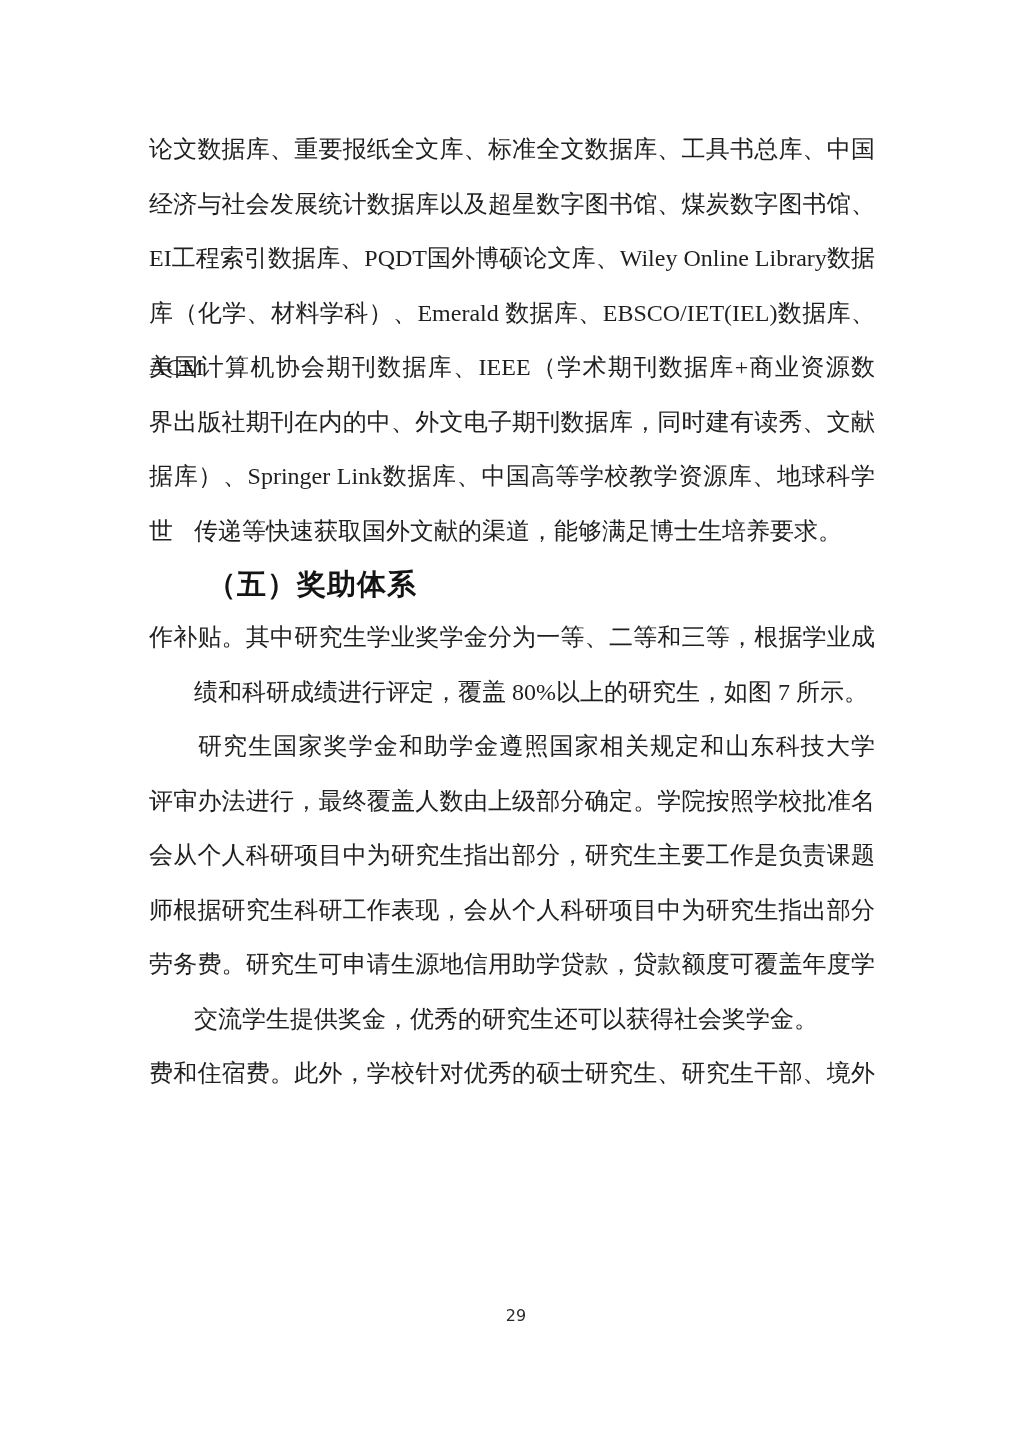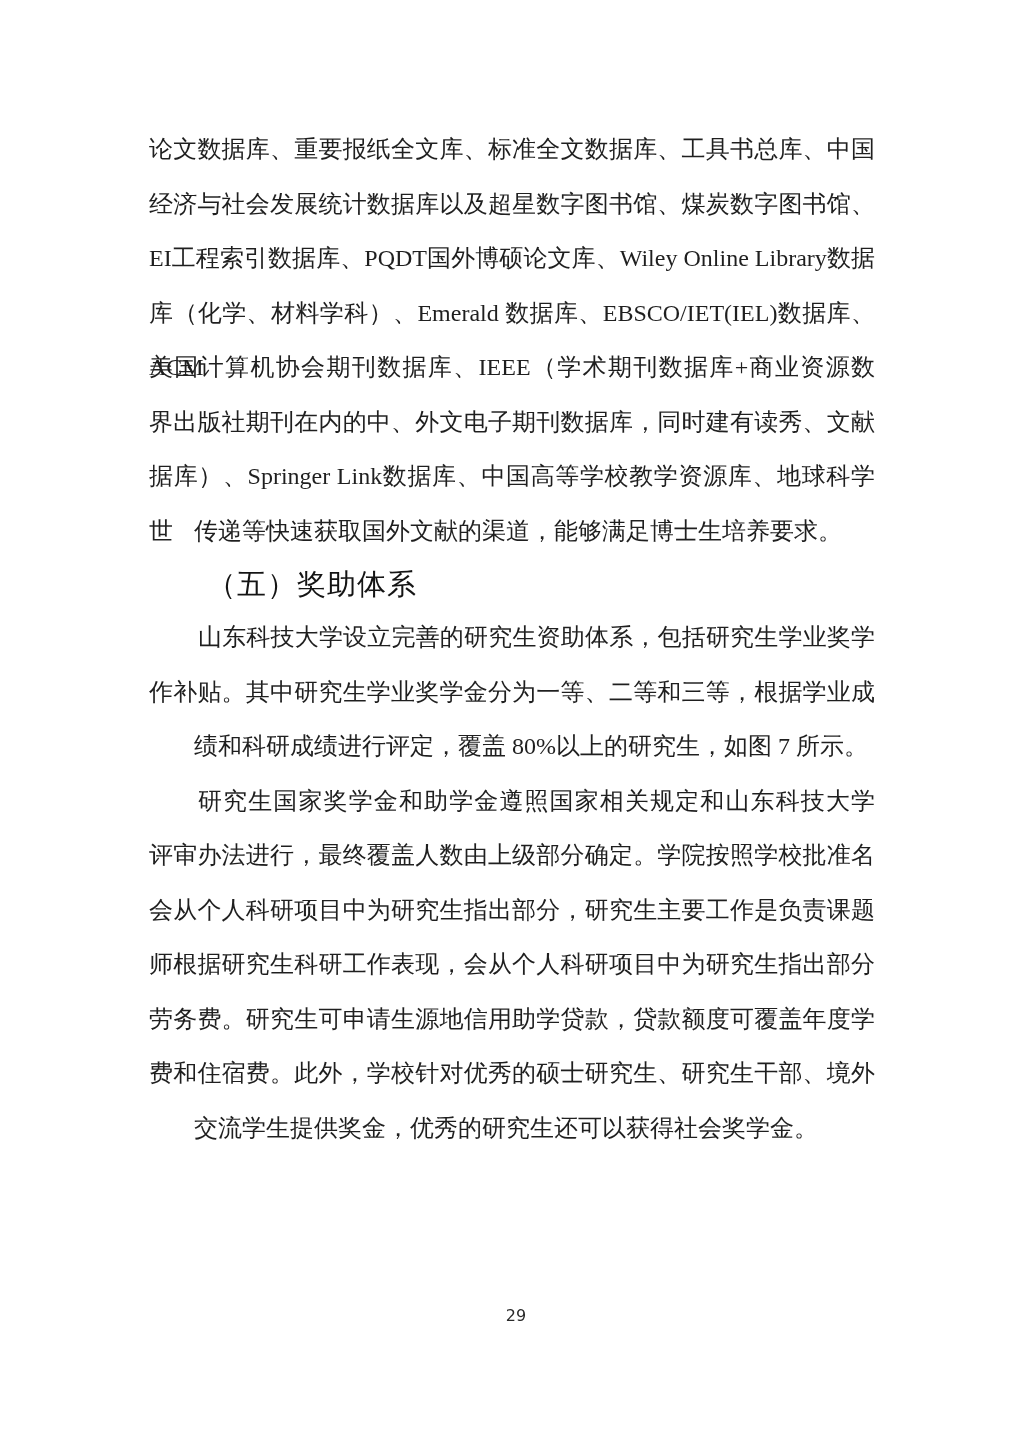--- a/index.html
+++ b/index.html
@@ -43,21 +43,21 @@
     text-align: center;
     text-align-last: left;
     margin-left: 45px;
   }
   
   .indent {
     text-indent: 49px;
   }
   .heading {
     font-family: "Liberation Sans", "DejaVu Sans", sans-serif;
-    font-weight: 400;
+    font-weight: 700;
     font-size: 29px;
     line-height: 52px;
     height: 52px;
     padding-left: 58px;
     color: #141414;
     letter-spacing: 1px;
   }
   .page-number {
     position: absolute;
     top: 1306px;
@@ -82,31 +82,30 @@
       <div class="line j">库（化学、材料学科）、Emerald 数据库、EBSCO/IET(IEL)数据库、ACM</div>
       <div class="line j">美国计算机协会期刊数据库、IEEE（学术期刊数据库+商业资源数</div>
       <div class="line j">界出版社期刊在内的中、外文电子期刊数据库，同时建有读秀、文献</div>
       <div class="line j">据库）、Springer Link数据库、中国高等学校教学资源库、地球科学世</div>
       <div class="line last">传递等快速获取国外文献的渠道，能够满足博士生培养要求。</div>
     </div>
 
     <div class="heading">（五）奖助体系</div>
 
     <div>
-      <div class="line j indent">山东科技大学设立完善的研究生资助体系，包括研究生学业奖学</div>
       <div class="line j">作补贴。其中研究生学业奖学金分为一等、二等和三等，根据学业成</div>
       <div class="line last">绩和科研成绩进行评定，覆盖 80%以上的研究生，如图 7 所示。</div>
     </div>
 
     <div>
       <div class="line j indent">研究生国家奖学金和助学金遵照国家相关规定和山东科技大学</div>
       <div class="line j">评审办法进行，最终覆盖人数由上级部分确定。学院按照学校批准名</div>
       <div class="line j">会从个人科研项目中为研究生指出部分，研究生主要工作是负责课题</div>
       <div class="line j">师根据研究生科研工作表现，会从个人科研项目中为研究生指出部分</div>
       <div class="line j">劳务费。研究生可申请生源地信用助学贷款，贷款额度可覆盖年度学</div>
+      <div class="line last">交流学生提供奖金，优秀的研究生还可以获得社会奖学金。</div>
       <div class="line j">费和住宿费。此外，学校针对优秀的硕士研究生、研究生干部、境外</div>
-      <div class="line last">交流学生提供奖金，优秀的研究生还可以获得社会奖学金。</div>
     </div>
 
   </div>
 
   <div class="page-number">29</div>
 </div>
 
 </body></html>

